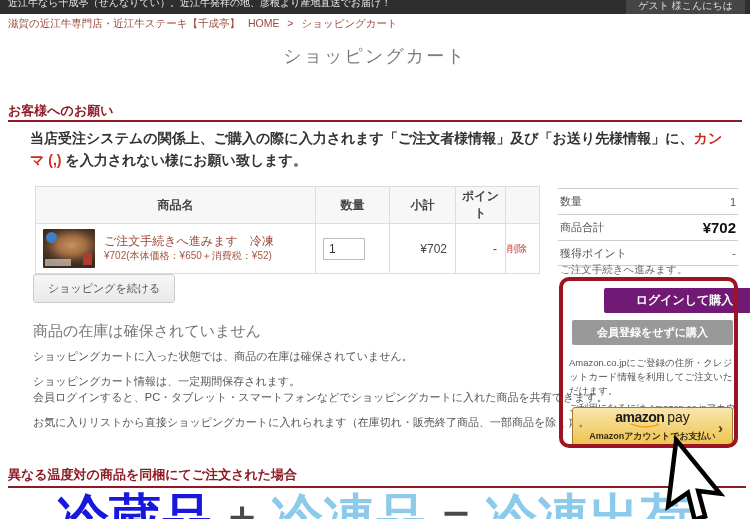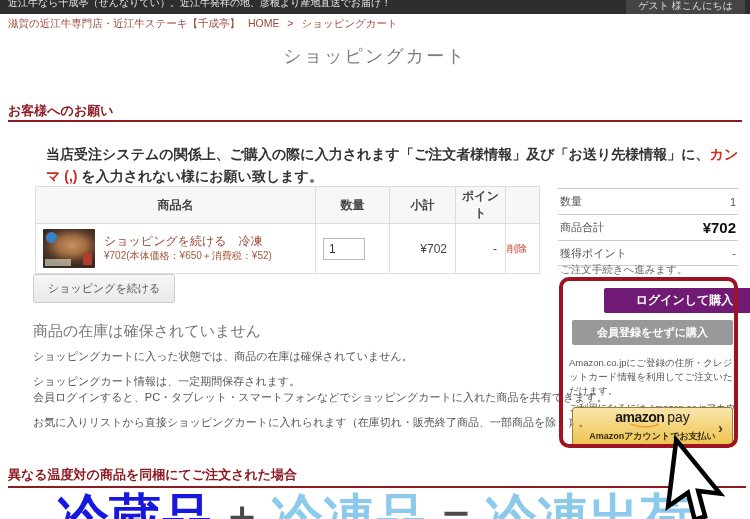--- a/index.html
+++ b/index.html
@@ -16,21 +16,21 @@
 
   .breadcrumb { position:absolute; top:17px; left:8px; font-size:10.5px; color:#9a4a3a; white-space:nowrap; }
   .breadcrumb a { color:#9a4a3a; text-decoration:none; cursor:pointer; }
   .bc-part { margin-right:5px; }
 
   .page-title { position:absolute; top:44px; left:0; width:750px; margin:0; text-align:center; font-size:18px; font-weight:normal; color:#7d7d7d; letter-spacing:2px; }
 
   .notice-heading { position:absolute; top:102px; left:8px; margin:0; font-size:13px; font-weight:bold; color:#8e1b24; }
   .rule { position:absolute; height:2px; background:#8e1b24; }
   .rule-1 { top:120px; left:8px; width:734px; }
-  .notice-body { position:absolute; top:128px; left:30px; width:704px; margin:16px; font-size:14px; font-weight:bold; color:#333; line-height:1.55; }
+  .notice-body { position:absolute; top:128px; left:30px; width:704px; margin:0; font-size:14px; font-weight:bold; color:#333; line-height:1.55; }
   .notice-em { color:#d2281e; }
 
   
   .cart-table { position:absolute; top:186px; left:35px; width:504px; border-collapse:collapse; table-layout:fixed; }
   .cart-table th { background:#f7f7f7; border:1px solid #ddd; height:25px; font-weight:bold; color:#444; font-size:12px; text-align:center; }
   .cart-table td { border:1px solid #ddd; height:50px; font-size:12px; color:#444; }
   .col-product{width:280px;} .col-qty{width:74px;} .col-sub{width:66px;} .col-pts{width:50px;} .col-del{width:34px;}
   .product-cell { display:flex; align-items:center; gap:9px; padding:4px 6px; }
   .thumb { width:52px; height:39px; flex:0 0 52px; position:relative; border-radius:1px;
     background:radial-gradient(ellipse 62% 52% at 55% 42%, #c99261 0%, #a06c41 45%, #553a28 78%, #3b2b1f 100%); }
@@ -130,21 +130,21 @@
   <tbody>
     <tr>
       <td>
         <div class="product-cell">
           <div class="thumb">
             <span class="badge"></span>
             <span class="caption"></span>
             <span class="tag"></span>
           </div>
           <div>
-            <div class="prod-name">ショッピングを続ける　冷凍</div>
+            <div class="prod-name">ご注文手続きへ進みます　冷凍</div>
             <div class="prod-price">¥702(本体価格：¥650＋消費税：¥52)</div>
           </div>
         </div>
       </td>
       <td class="qty-cell"><input class="qty-input" value="1" style=""></td>
       <td class="num-cell">¥702</td>
       <td class="num-cell">-</td>
       <td class="del-cell"><a class="delete-link">削除</a></td>
     </tr>
   </tbody>

